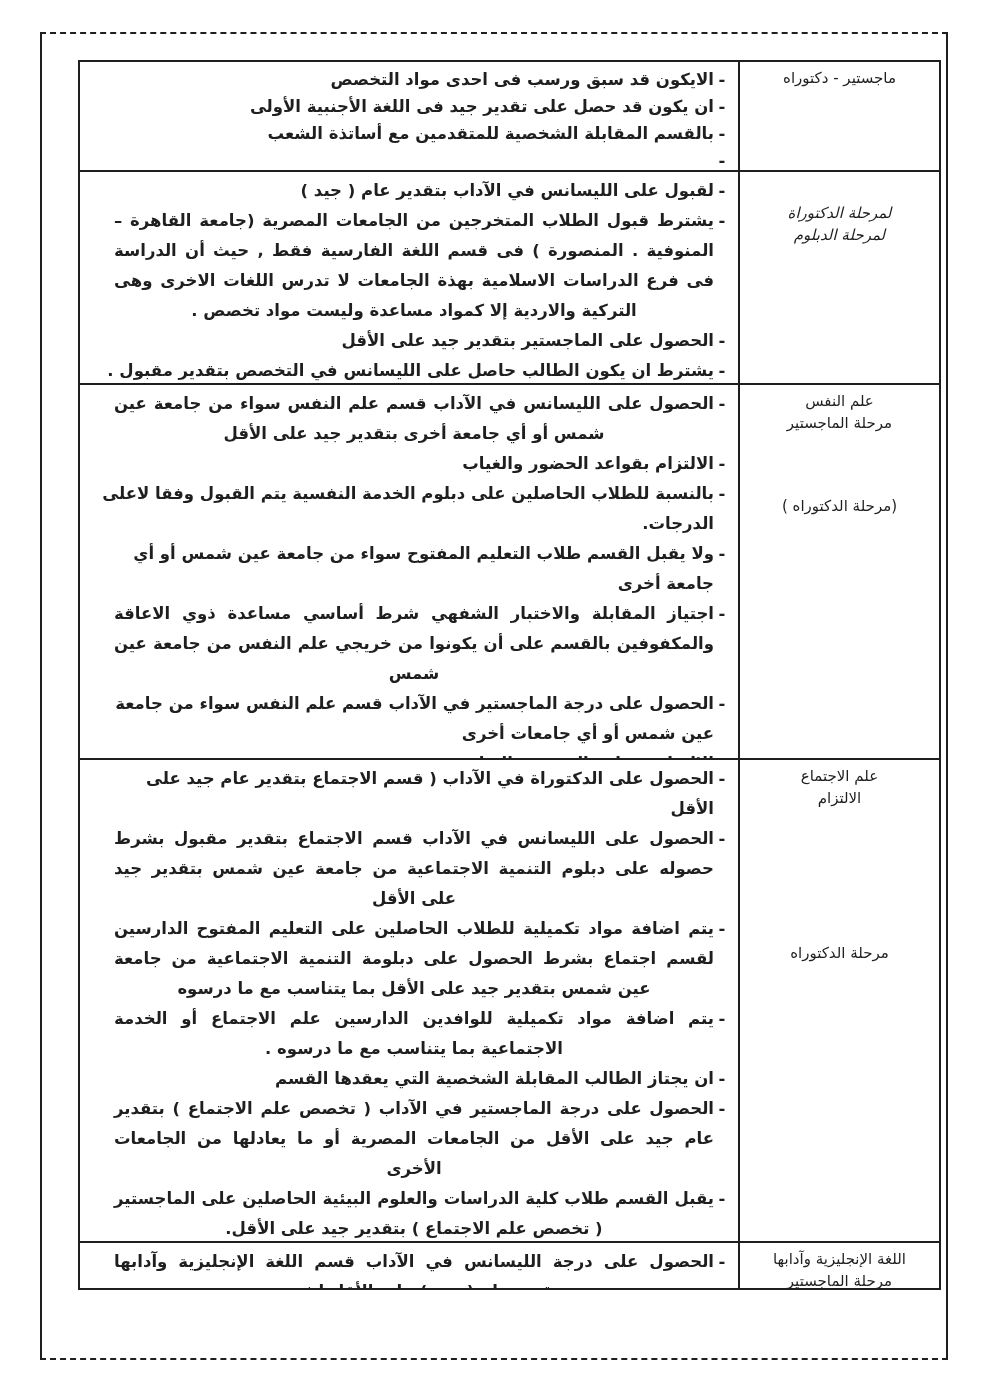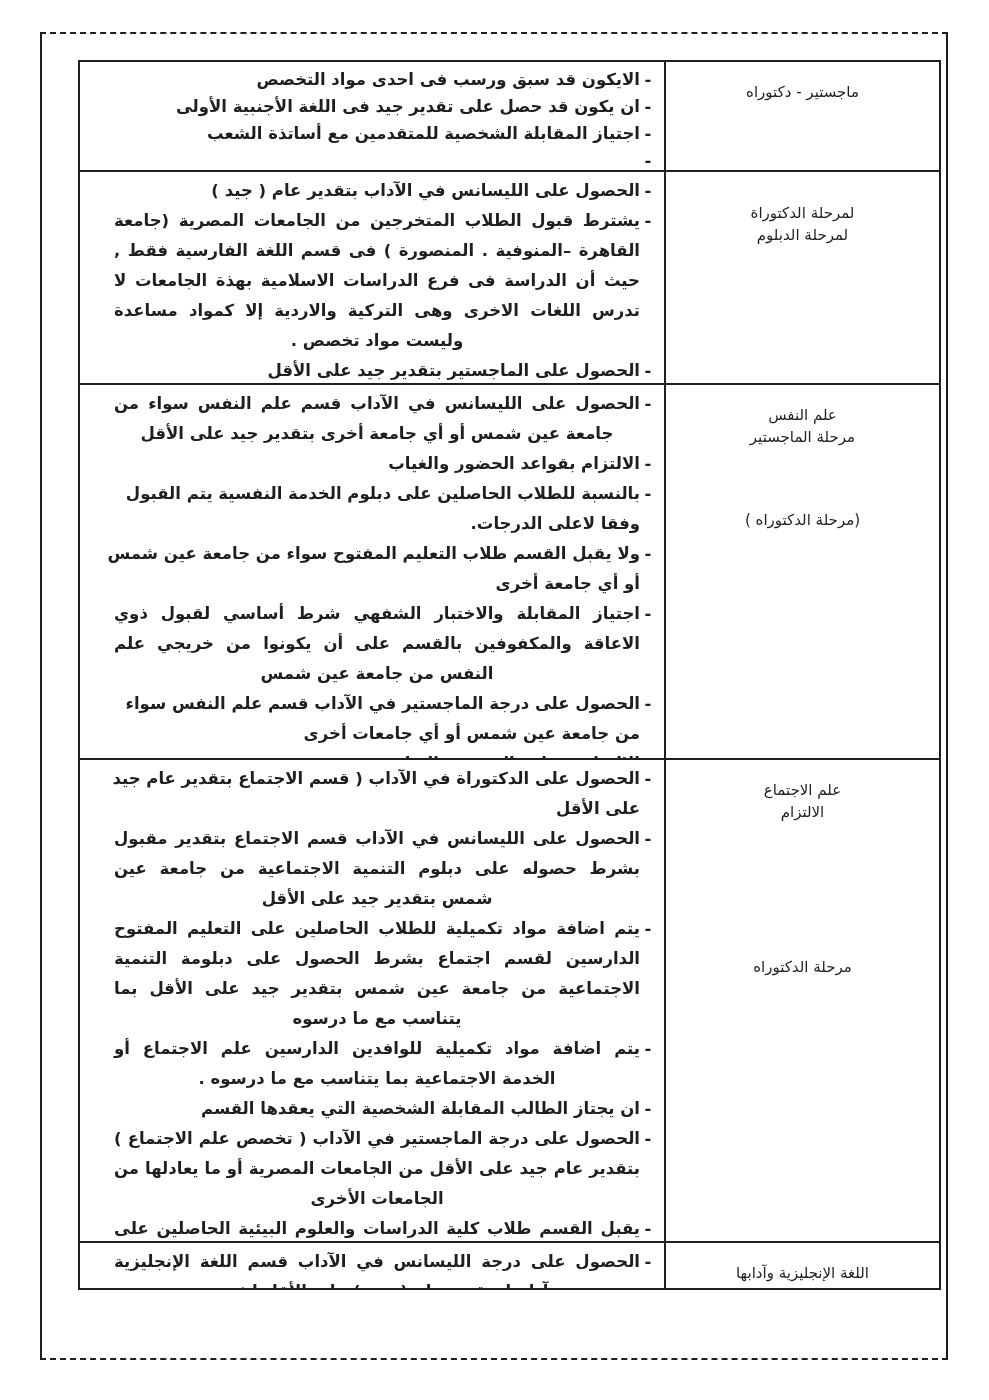--- a/index.html
+++ b/index.html
@@ -36,29 +36,29 @@
     border-bottom:2px solid var(--ink);
     overflow:hidden;flex:none;
   }
   .row:last-child{border-bottom:none;flex:1 1 auto;}
   .r1{height:108px;}
   .r2{height:211px;}
   .r3{height:373px;}
   .r4{height:481px;}
   
   .dept{
-    width:275px;flex:none;
+    width:201px;flex:none;
     border-left:2px solid var(--ink);
     box-sizing:border-box;
-    padding-top:19px;
+    padding-top:5px;
     text-align:center;
     font-size:15px;line-height:22px;
   }
   .dept-label{white-space:nowrap;}
-  .r2 .dept-mid{margin-top:11px;}
+  .r2 .dept-mid{margin-top:25px;font-style:italic;}
   .r3 .dept-mid{margin-top:61px;}
   .r4 .dept-mid{margin-top:133px;}
   
   .content{
     flex:1 1 auto;
     box-sizing:border-box;
     padding:4px 8px 4px 12px;
   }
   .bullet{
     display:flex;direction:rtl;
@@ -88,40 +88,40 @@
           <div class="bullet">
             <span class="dash">-</span>
             <span class="btxt">الايكون قد سبق ورسب فى احدى مواد التخصص</span>
           </div>
           <div class="bullet">
             <span class="dash">-</span>
             <span class="btxt">ان يكون قد حصل على تقدير جيد فى اللغة الأجنبية الأولى</span>
           </div>
           <div class="bullet">
             <span class="dash">-</span>
-            <span class="btxt">اجتياز المقابلة الشخصية للمتقدمين مع أساتذة الشعب</span>
+            <span class="btxt">بالقسم المقابلة الشخصية للمتقدمين مع أساتذة الشعب</span>
           </div>
           <div class="bullet">
             <span class="dash">-</span>
             <span class="btxt"></span>
           </div>
         </div>
     </div>
 
     <div class="row r2">
       <div class="dept">
         <div class="dept-mid">
             <div class="dept-label">لمرحلة الدكتوراة</div>
             <div class="dept-label">لمرحلة الدبلوم</div>
           </div>
       </div>
       <div class="content">
           <div class="bullet">
             <span class="dash">-</span>
-            <span class="btxt">الحصول على الليسانس في الآداب بتقدير عام ( جيد )</span>
+            <span class="btxt">لقبول على الليسانس في الآداب بتقدير عام ( جيد )</span>
           </div>
           <div class="bullet">
             <span class="dash">-</span>
             <span class="btxt wrap">يشترط قبول الطلاب المتخرجين من الجامعات المصرية (جامعة القاهرة –المنوفية . المنصورة ) فى قسم اللغة الفارسية فقط , حيث أن الدراسة فى فرع الدراسات الاسلامية بهذة الجامعات لا تدرس اللغات الاخرى وهى التركية والاردية إلا كمواد مساعدة وليست مواد تخصص .</span>
           </div>
           <div class="bullet">
             <span class="dash">-</span>
             <span class="btxt">الحصول على الماجستير بتقدير جيد على الأقل</span>
           </div>
           <div class="bullet">
@@ -153,21 +153,21 @@
           <div class="bullet">
             <span class="dash">-</span>
             <span class="btxt">بالنسبة للطلاب الحاصلين على دبلوم الخدمة النفسية يتم القبول وفقا لاعلى الدرجات.</span>
           </div>
           <div class="bullet">
             <span class="dash">-</span>
             <span class="btxt">ولا يقبل القسم طلاب التعليم المفتوح سواء من جامعة عين شمس أو أي جامعة أخرى</span>
           </div>
           <div class="bullet">
             <span class="dash">-</span>
-            <span class="btxt wrap">اجتياز المقابلة والاختبار الشفهي شرط أساسي لقبول ذوي الاعاقة والمكفوفين بالقسم على أن يكونوا من خريجي علم النفس من جامعة عين شمس</span>
+            <span class="btxt wrap">اجتياز المقابلة والاختبار الشفهي شرط أساسي مساعدة ذوي الاعاقة والمكفوفين بالقسم على أن يكونوا من خريجي علم النفس من جامعة عين شمس</span>
           </div>
           <div class="bullet">
             <span class="dash">-</span>
             <span class="btxt">الحصول على درجة الماجستير في الآداب قسم علم النفس سواء من جامعة عين شمس أو أي جامعات أخرى</span>
           </div>
           <div class="bullet">
             <span class="dash">-</span>
             <span class="btxt">الالتزام بقواعد الحضور والغياب</span>
           </div>
         </div>

